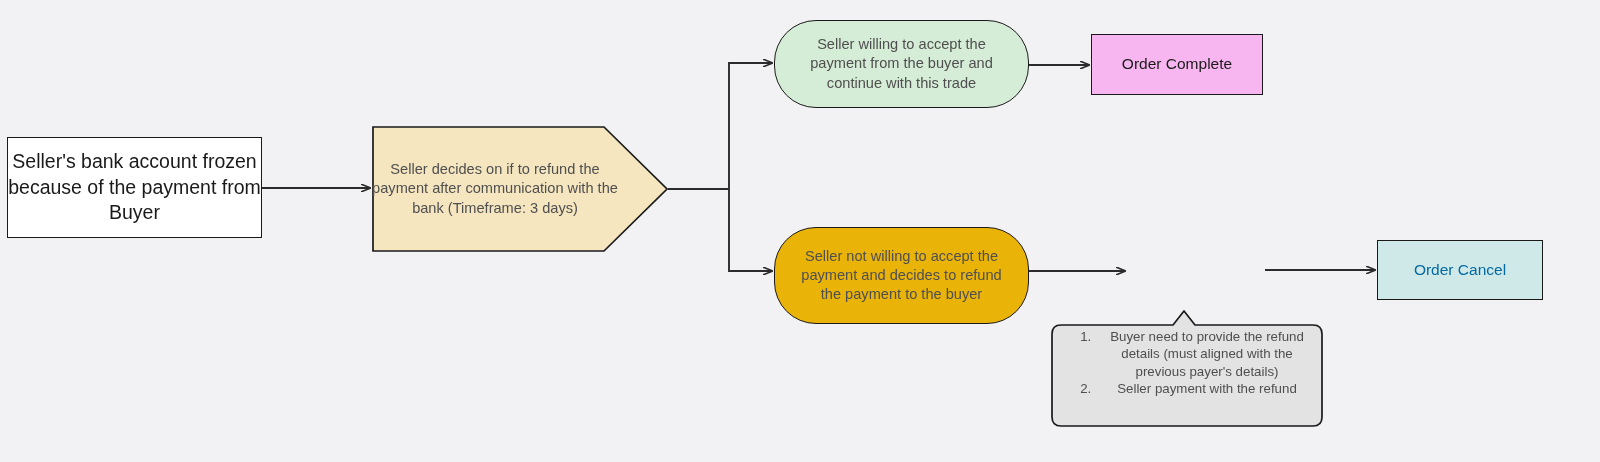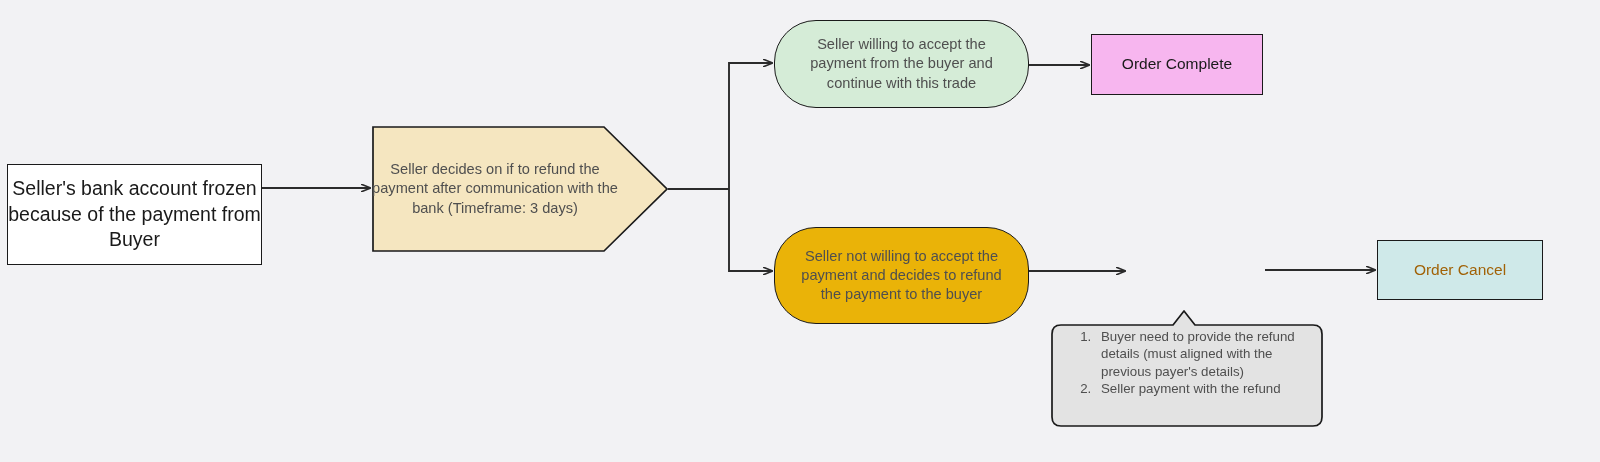--- a/index.html
+++ b/index.html
@@ -46,21 +46,20 @@
   
   #node-start {
     left: 7px;
     top: 137px;
     width: 255px;
     height: 101px;
     background: #ffffff;
     border: 1.6px solid #1a1a1a;
     font-size: 19.5px;
     color: #1a1a1a;
-    margin-top: 27px;
   }
 
   
   #node-decision {
     left: 372px;
     top: 126px;
     width: 296px;
     height: 126px;
     font-size: 14.6px;
     color: #4f4f4f;
@@ -115,21 +114,21 @@
     color: #1a1a1a;
   }
   #node-order-cancel {
     left: 1377px;
     top: 240px;
     width: 166px;
     height: 60px;
     background: #cfe9e9;
     border: 1.7px solid #1a1a1a;
     font-size: 15.5px;
-    color: #a16207;
+    color: #0369a1;
     text-align: center;
   }
 
   
   #node-refund {
     left: 1088px;
     top: 236px;
     width: 196px;
     height: 68px;
     font-size: 15.5px;
@@ -164,21 +163,21 @@
     position: absolute;
     left: 0; top: 0;
     width: 272px; height: 117px;
   }
   #node-note .note-list {
     position: relative;
     z-index: 2;
     margin: 0;
     padding: 18px 10px 0 44px;
     list-style: decimal;
-    text-align: left;
+    text-align: center;
     line-height: 1.30;
   }
   #node-note .note-list li {
     padding-left: 6px;
     margin-bottom: 0px;
   }
   #node-note .note-list li::marker {
     color: #4f4f4f;
   }
 </style>

